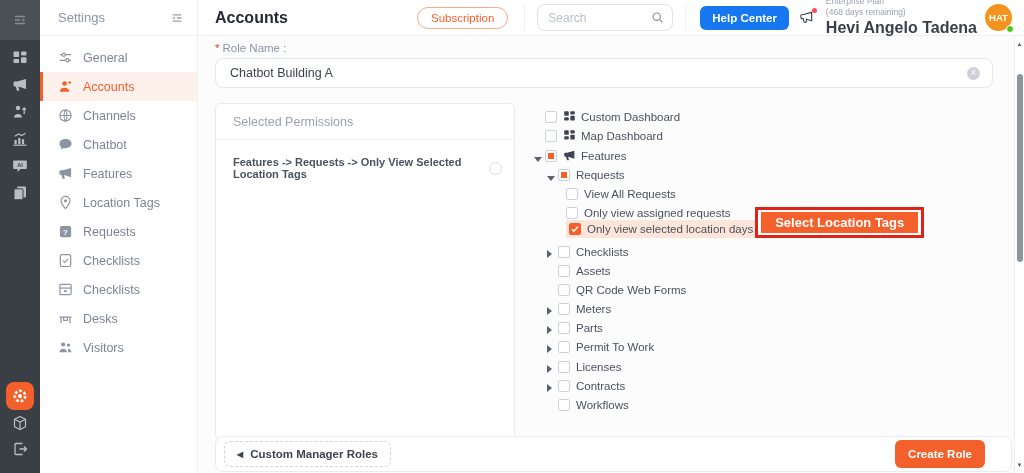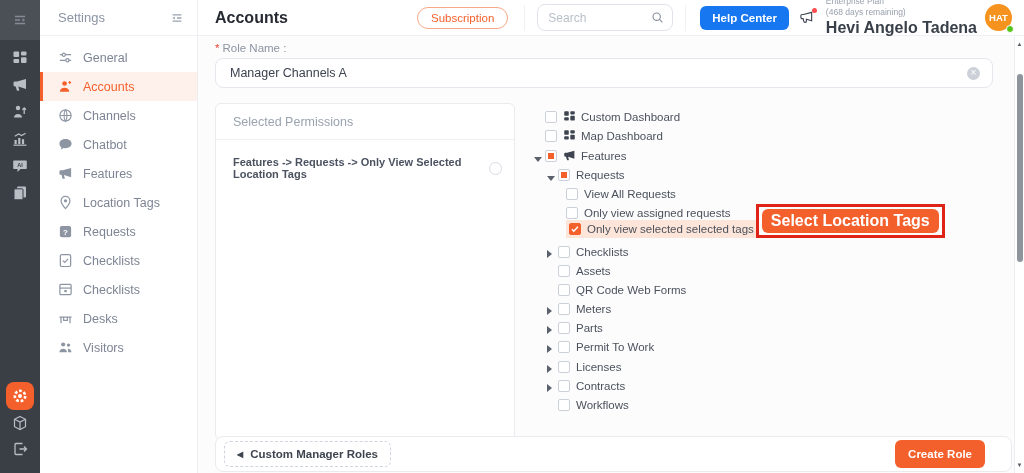--- a/index.html
+++ b/index.html
@@ -83,22 +83,22 @@
               border-top:5px solid #5a616c;}
   .caret-right{width:0;height:0;border-top:4px solid transparent;border-bottom:4px solid transparent;
               border-left:5px solid #5a616c;}
   .cb{width:12px;height:12px;border:1px solid #ccd0d9;border-radius:2px;background:#fff;
       margin-right:6px;display:flex;align-items:center;justify-content:center;flex:none;}
   .cb.ind::after{content:"";width:6px;height:6px;background:var(--accent);}
   .cb.checked{background:var(--accent);border-color:var(--accent);}
   .tree-ico{width:13px;height:13px;color:#3f4550;margin-right:5px;display:flex;flex:none;}
   .hl-wrap{display:flex;align-items:center;background:var(--hl);padding:3px 2px 3px 3px;}
   .annot{border:3px solid var(--red);padding:2px 3px;display:flex;z-index:3;background:transparent;}
-  .tag-btn{background:var(--accent);color:#fff;font-size:16px;font-weight:bold;border:none;
-           border-radius:6px;padding:3px 9px;white-space:nowrap;}
+  .tag-btn{background:var(--accent);color:#fff;font-size:13px;font-weight:bold;border:none;
+           border-radius:0;padding:3px 14px;white-space:nowrap;}
 
   
   .footer-bar{position:absolute;left:17px;top:400px;width:797px;height:36px;background:#fff;
               border:1px solid #e9ebef;border-radius:8px;display:flex;align-items:center;
               padding:0 26px 0 8px;}
   .back-btn{border:1px dashed #cfd4dc;background:#fff;border-radius:6px;font-size:11.5px;
             font-weight:bold;color:#3e4450;padding:6px 12px;display:flex;gap:7px;align-items:center;}
   .back-caret{font-size:8px;color:#3e4450;}
   .create-btn{margin-left:auto;background:var(--accent);border:none;color:#fff;font-weight:bold;
               font-size:11.5px;border-radius:6px;padding:8px 13px;}
@@ -361,21 +361,21 @@
         <i class="online-dot"></i>
       </div>
     </div>
   </header>
 
   <main class="content">
     <div class="role-label">
       <span class="req">*</span><span>Role Name :</span>
     </div>
     <div class="role-input">
-      <span>Manager Channels A</span>
+      <span>Chatbot Building A</span>
       <span class="clear">×</span>
     </div>
 
     <section class="perm-card">
       <div class="perm-head">Selected Permissions</div>
       <div id="permItems">
           <div class="perm-item">
             <span class="perm-text">Features -&gt; Requests -&gt; Only View Selected Location Tags</span>
             <span class="perm-circle"></span>
           </div>
@@ -439,21 +439,21 @@
           <span class="tree-label">Only view assigned requests</span>
         </div>
         <div class="tree-row" style="padding-left:25px">
           <span class="caret-slot"></span>
           <span class="hl-wrap">
             <span class="cb checked">
               <svg viewBox="0 0 12 12" width="10" height="10">
                 <path d="M2.3 6.3l2.3 2.3 4.9-5.2" stroke="#fff" stroke-width="1.7" fill="none"></path>
               </svg>
             </span>
-            <span class="tree-label">Only view selected selected tags</span>
+            <span class="tree-label">Only view selected location days</span>
           </span>
           <span class="annot">
             <button class="tag-btn">Select Location Tags</button>
           </span>
         </div>
         <div class="tree-row" style="padding-left:17px">
           <span class="caret-slot">
             <i class="caret-right"></i>
           </span>
           <span class="cb"></span>

